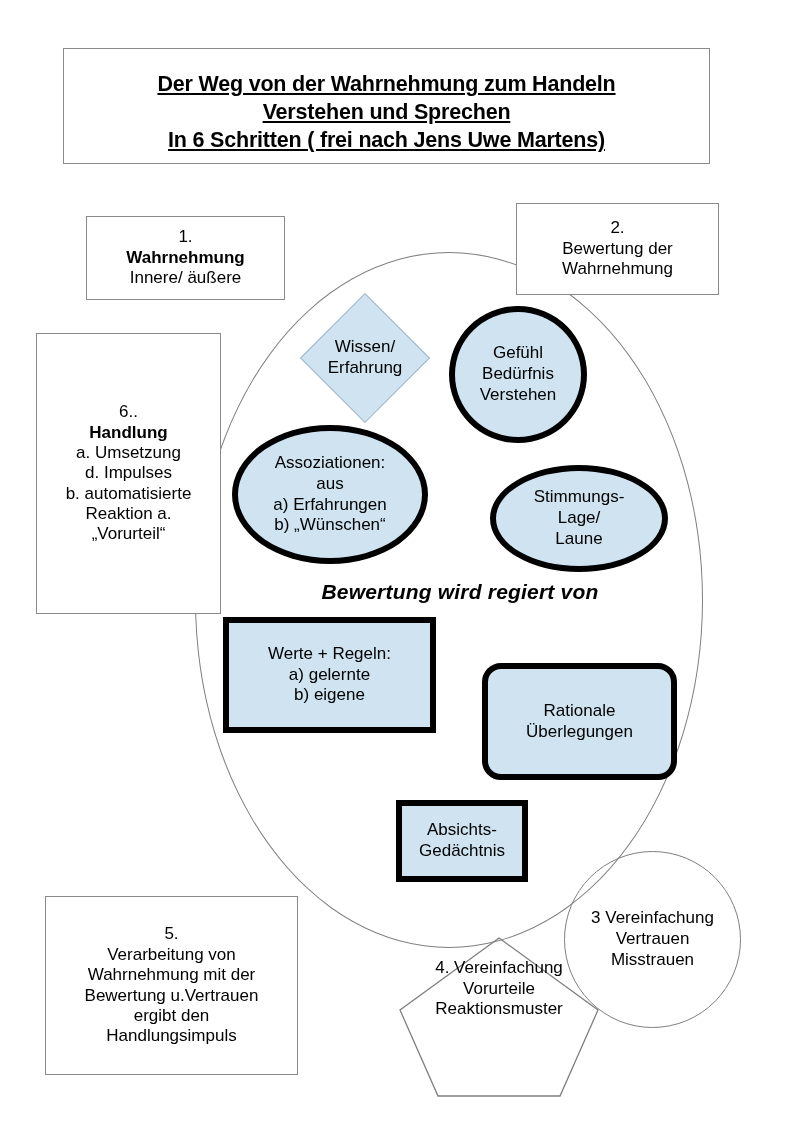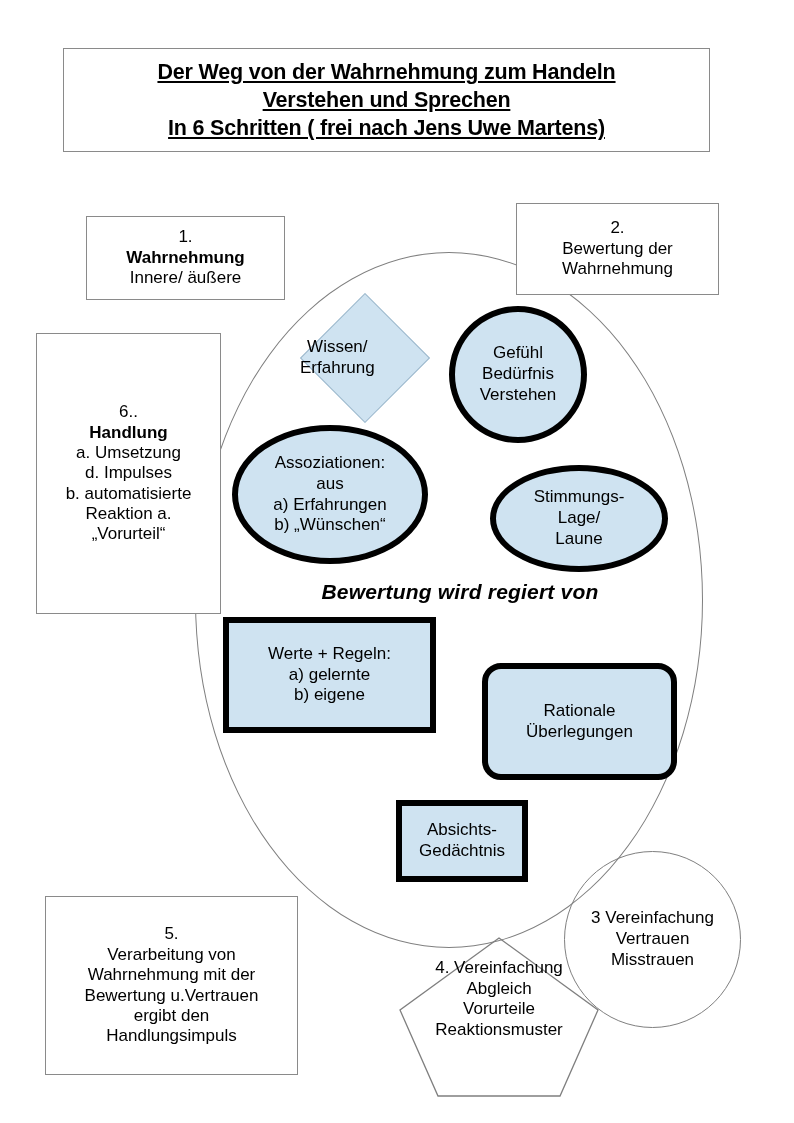--- a/index.html
+++ b/index.html
@@ -8,21 +8,21 @@
     width:794px;height:1123px;position:relative;overflow:hidden;
     font-family:"Liberation Sans","DejaVu Sans",sans-serif;
     color:#000000;
   }
   .stage{position:absolute;left:0;top:0;width:794px;height:1123px;}
 
   
   .title-box{
     position:absolute;left:63px;top:48px;width:647px;
     border:1px solid #8a8a8a;background:#ffffff;
-    box-sizing:border-box;padding:10px 4px 8px 4px;
+    box-sizing:border-box;padding:22px 4px 8px 4px;
     text-align:center;z-index:6;
   }
   .title-line{
     font-size:21.5px;font-weight:bold;line-height:1.30;
     text-decoration:underline;white-space:nowrap;
     letter-spacing:-0.2px;
   }
 
   
   .wbox{
@@ -62,21 +62,21 @@
   #sh-wissen-wrap{
     position:absolute;left:300px;top:293px;width:130px;height:130px;z-index:3;
   }
   #sh-wissen-rot{
     position:absolute;left:19px;top:19px;width:92px;height:92px;
     background:#cfe3f1;border:1px solid #9bb7cb;
     transform:rotate(45deg);box-sizing:border-box;
   }
   #sh-wissen-lbl{
     position:absolute;left:0;top:0;width:130px;height:130px;
-    display:flex;align-items:center;
+    display:flex;align-items:center;justify-content:center;
     text-align:center;font-size:17px;line-height:1.22;
   }
 
   
   #sh-werte{left:223px;top:617px;width:213px;height:116px;}
   #sh-rational{left:482px;top:663px;width:195px;height:117px;border-radius:19px;}
   #sh-absicht{left:396px;top:800px;width:132px;height:82px;}
 
   
   #sh-kreis3{
@@ -212,19 +212,18 @@
       <div>Misstrauen</div>
     </div>
   </div>
 
   <div id="sh-pent">
     <svg width="202" height="162" viewBox="0 0 202 162">
       <polygon points="101,2 200,74 162,160 40,160 2,74" fill="none" stroke="#7f7f7f" stroke-width="1.3"></polygon>
     </svg>
     <div class="txt">
       <div>4. Vereinfachung</div>
-      <div>Abgleich</div>
       <div>Vorurteile</div>
       <div>Reaktionsmuster</div>
     </div>
   </div>
 
 </div>
 
 </body></html>

